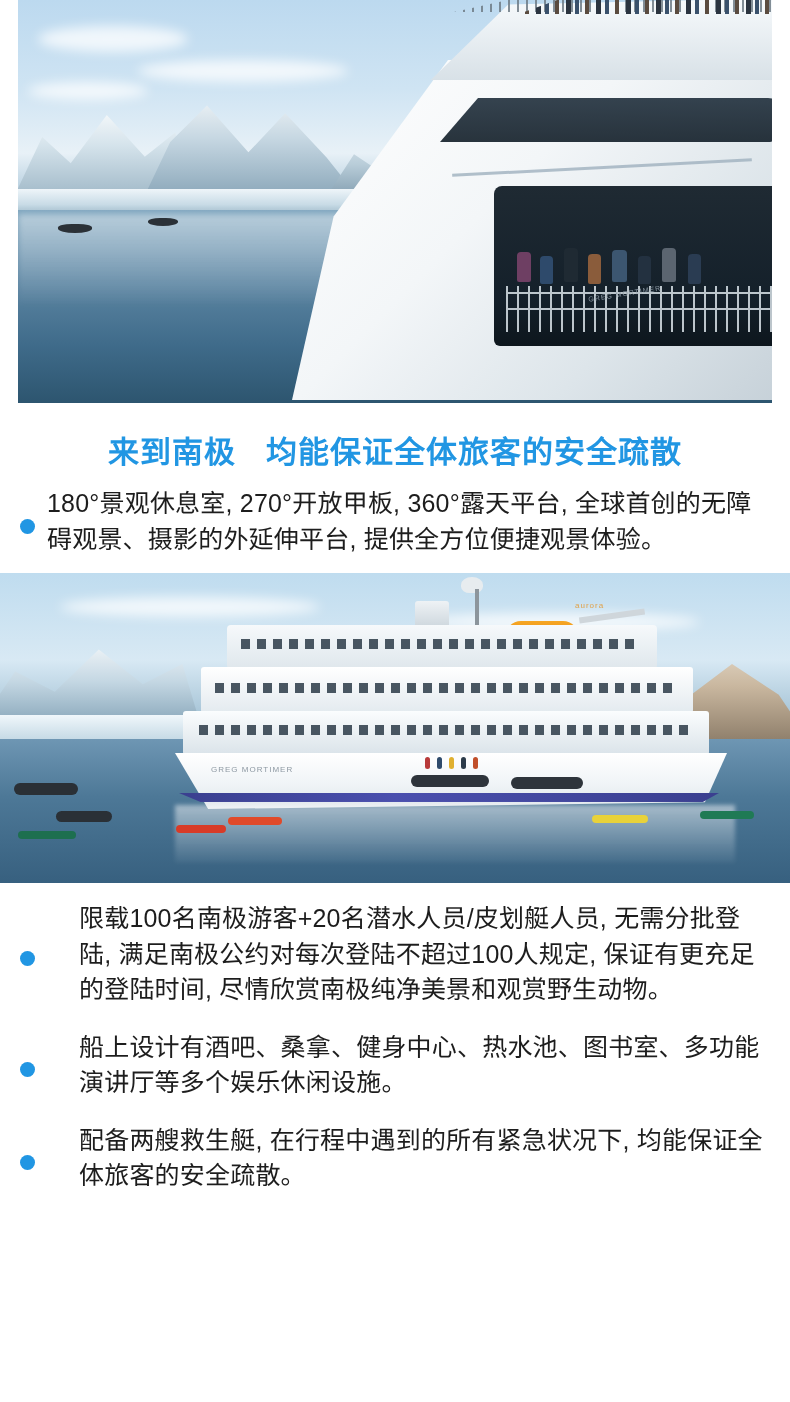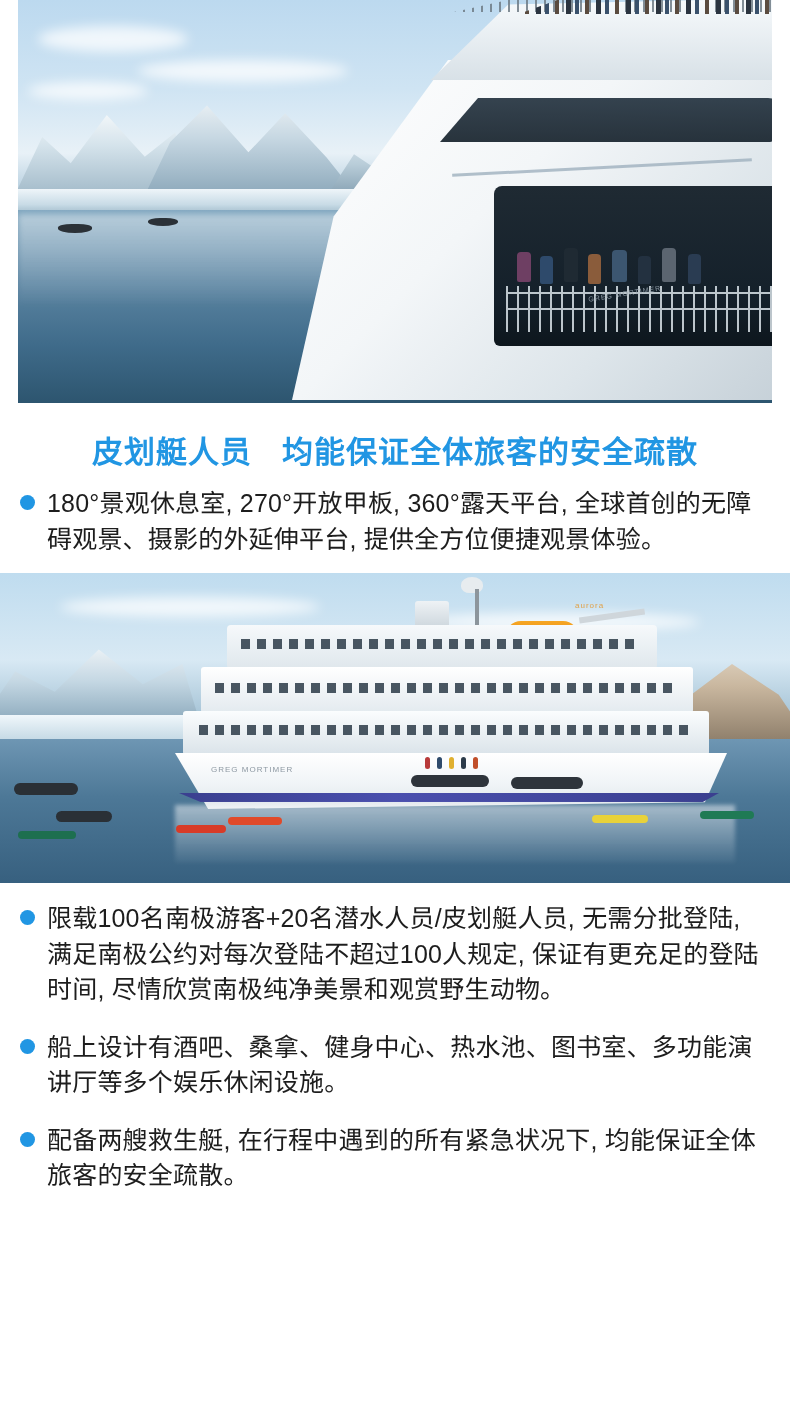--- a/index.html
+++ b/index.html
@@ -194,39 +194,39 @@
     letter-spacing: 1px;
   }
   .headline .gap { display: inline-block; width: 30px; }
 
   
   .bullets {
     padding: 0 20px 0 20px;
   }
   .bullet {
     display: flex;
-    align-items: flex-start;
+    align-items: center;
     margin-bottom: 16px;
   }
   .bullet .dot {
     flex: 0 0 auto;
     width: 15px;
     height: 15px;
     border-radius: 50%;
     background: #2196e3;
     margin-top: 9px;
     margin-right: 12px;
   }
   .bullet .txt {
     font-size: 25px;
     line-height: 1.42;
     color: #1d1d1d;
     letter-spacing: 0.2px;
   }
-  .bullets.lower .bullet { margin-bottom: 22px; }
+  .bullets.lower .bullet { margin-bottom: 22px; gap: 32px; }
 
   
   .hero2 {
     position: relative;
     width: 790px;
     height: 310px;
     margin: 6px 0 18px 0;
     overflow: hidden;
     background: linear-gradient(to bottom, #bfdcef 0%, #d8e9f4 28%, #a9c6d8 45%, #6d94b0 62%, #44698a 100%);
   }
@@ -379,21 +379,21 @@
       <div class="pax" style="left:360px;top:260px;width:15px;height:32px;background:#3c5670;"></div>
       <div class="pax" style="left:386px;top:266px;width:13px;height:28px;background:#233140;"></div>
       <div class="pax" style="left:410px;top:258px;width:14px;height:34px;background:#5b6570;"></div>
       <div class="pax" style="left:436px;top:264px;width:13px;height:30px;background:#2a3c52;"></div>
       <div class="bow-text">GREG MORTIMER</div>
     </div>
 
   </div>
 
   <div class="headline">
-    <span>皮划艇人员</span><span class="gap"></span><span>均能保证全体旅客的安全疏散</span>
+    <span>来到南极</span><span class="gap"></span><span>均能保证全体旅客的安全疏散</span>
   </div>
 
   <div class="bullets upper">
     <div class="bullet">
       <div class="dot"></div>
       <div class="txt">180°景观休息室, 270°开放甲板, 360°露天平台, 全球首创的无障碍观景、摄影的外延伸平台, 提供全方位便捷观景体验。</div>
     </div>
   </div>
 
   <div class="hero2">

